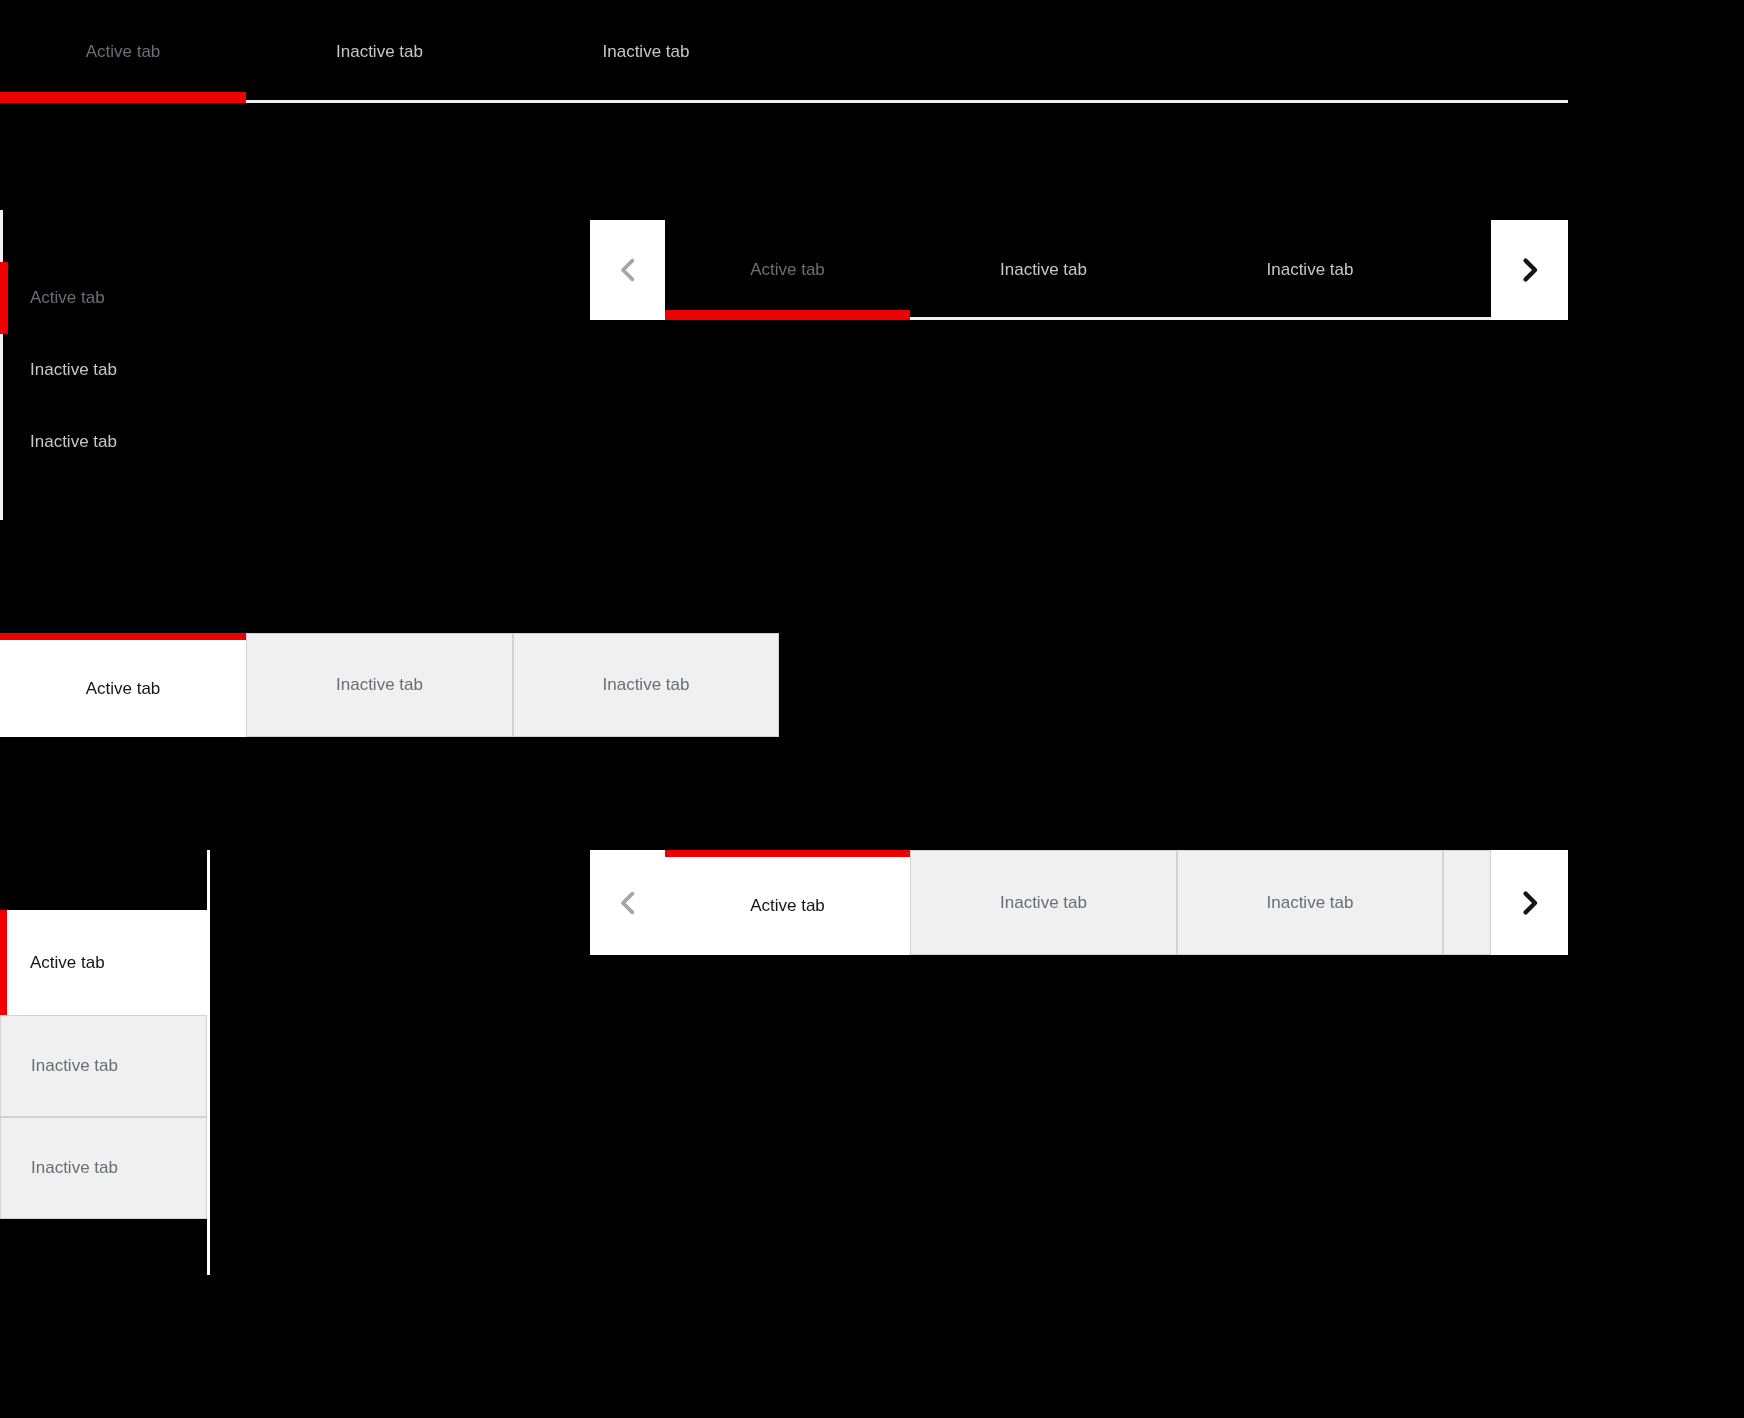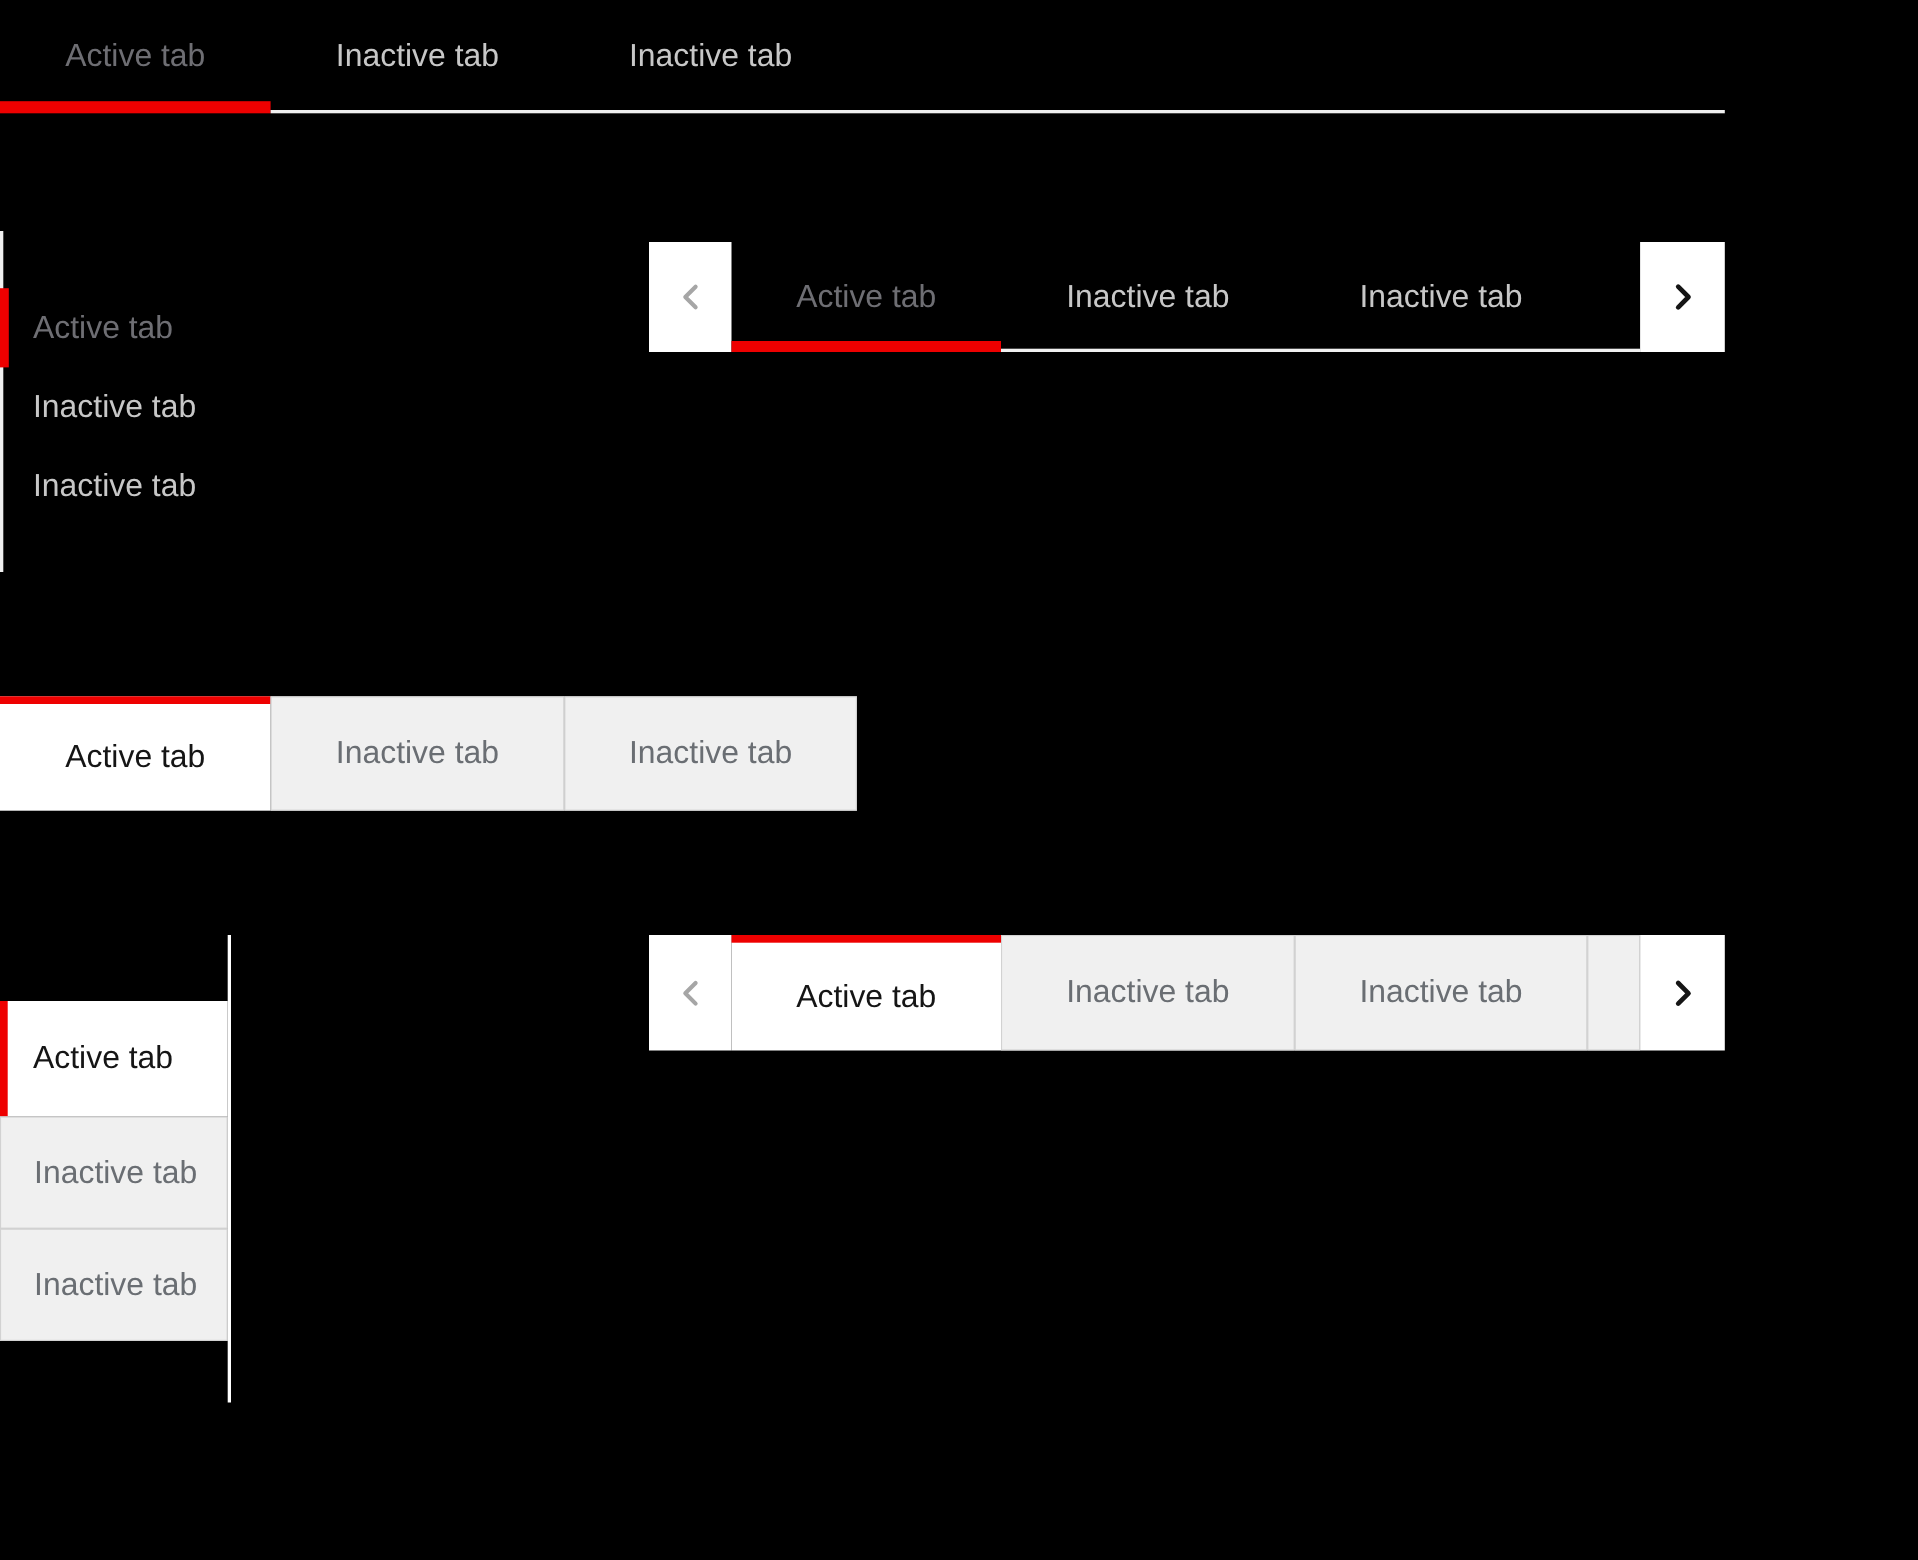--- a/index.html
+++ b/index.html
@@ -4,21 +4,21 @@
 <style>
   * { box-sizing: border-box; margin: 0; padding: 0; }
   html, body { background: #000; }
   .canvas {
     position: relative;
     width: 1744px;
     height: 1418px;
     background: #000;
     overflow: hidden;
     font-family: "Liberation Sans", "DejaVu Sans", sans-serif;
-    font-size: 29px;
+    font-size: 17px;
     font-weight: 400;
   }
   .sec { position: absolute; }
   .flexrow { display: flex; flex-direction: row; }
   .stack { display: flex; flex-direction: column; }
 
   .tab {
     position: relative;
     display: flex;
     align-items: center;

